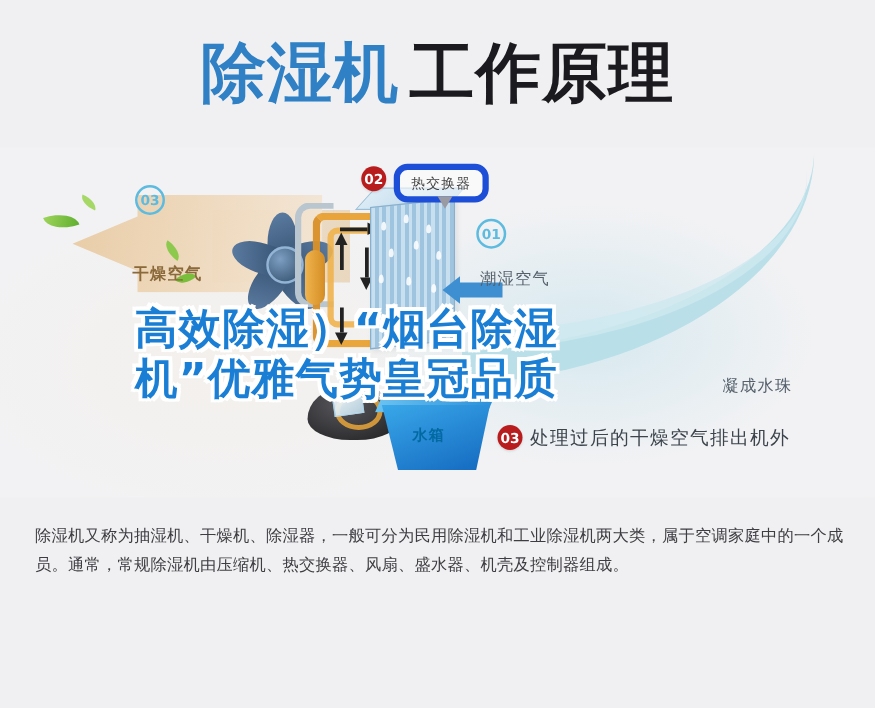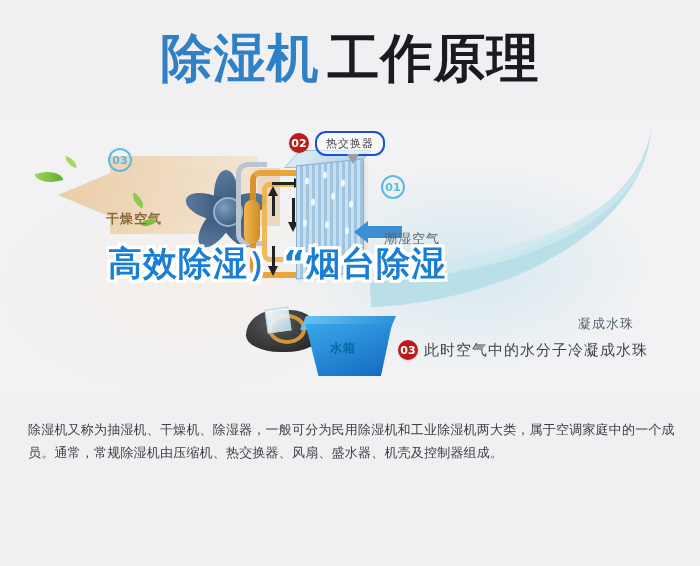--- a/index.html
+++ b/index.html
@@ -201,21 +201,21 @@
     display:flex;align-items:center;justify-content:center;
     font-family:"DejaVu Sans","Liberation Sans",sans-serif;
     box-shadow:0 1px 2px rgba(0,0,0,.12);
   }
   .num.hollow{
     background:transparent;color:#5ebbe0;
     border:2px solid #5ebbe0;box-shadow:none;
   }
   .bubble{
     position:absolute;
-    padding:3px 9px;border:2px solid #1d4ed8;border-radius:11px;
+    padding:3px 9px;border:5px solid #1d4ed8;border-radius:11px;
     background:rgba(255,255,255,.55);
     font-size:11px;color:#444;letter-spacing:1px;white-space:nowrap;
     font-family:"DejaVu Sans","Liberation Sans",sans-serif;
   }
   .bubble:after{
     content:"";position:absolute;left:46%;top:100%;
     border-left:6px solid transparent;border-right:6px solid transparent;
     border-top:10px solid #9a9aa2;
   }
   .callout-txt{
@@ -325,29 +325,30 @@
     <div class="cube"></div>
 
     <div class="water-tank-lid"></div>
     <div class="water-tank"></div>
     <div class="tank-label">水箱</div>
 
     <div class="num" style="left:289px;top:15px;">02</div>
     <div class="bubble" style="left:315px;top:13px;">热交换器</div>
 
     <div class="num hollow" style="left:381px;top:57px;">01</div>
-    <div class="callout-txt" style="left:384px;top:112px;">潮湿空气</div>
-
-    <div class="callout-txt" style="left:578px;top:197px;">凝成水珠</div>
+    <div class="callout-txt" style="left:384px;top:96px;">潮湿空气</div>
+
+    <div class="callout-txt" style="left:578px;top:182px;">凝成水珠</div>
 
     <div class="num" style="left:398px;top:222px;">03</div>
-    <div class="callout-txt dark" style="left:424px;top:223px;">此时空气中的水分子冷凝成水珠</div>
+    <div class="callout-txt dark" style="left:424px;top:223px;">处理过后的干燥空气排出机外</div>
   </div>
 
   <div class="watermark">
     <span class="wm-l1">高效除湿）“烟台除湿</span>
+    <span class="wm-l2">机”优雅气势皇冠品质</span>
   </div>
 
   <div class="copy">
     <p class="para">除湿机又称为抽湿机、干燥机、除湿器，一般可分为民用除湿机和工业除湿机两大类，属于空调家庭中的一个成员。通常，常规除湿机由压缩机、热交换器、风扇、盛水器、机壳及控制器组成。</p>
   </div>
 
 </div>
 
 </body></html>

